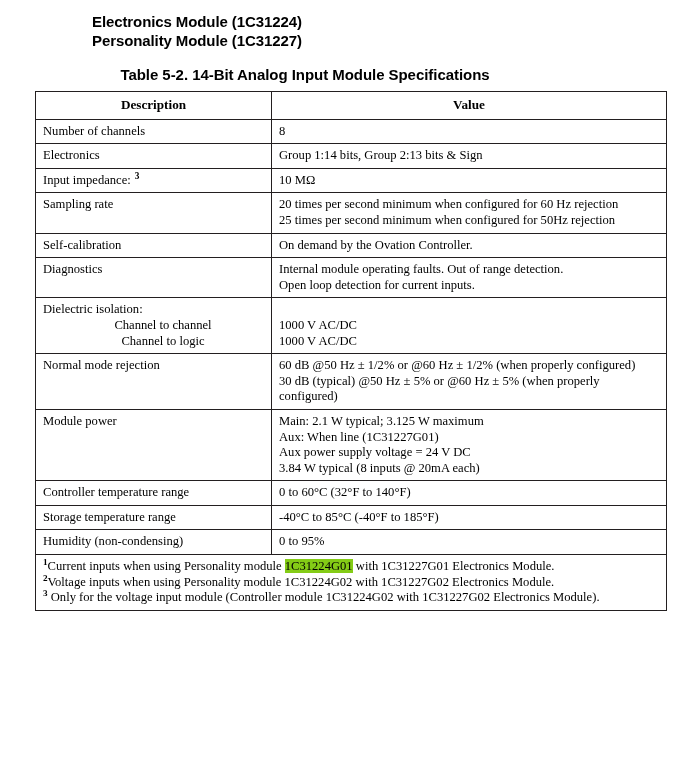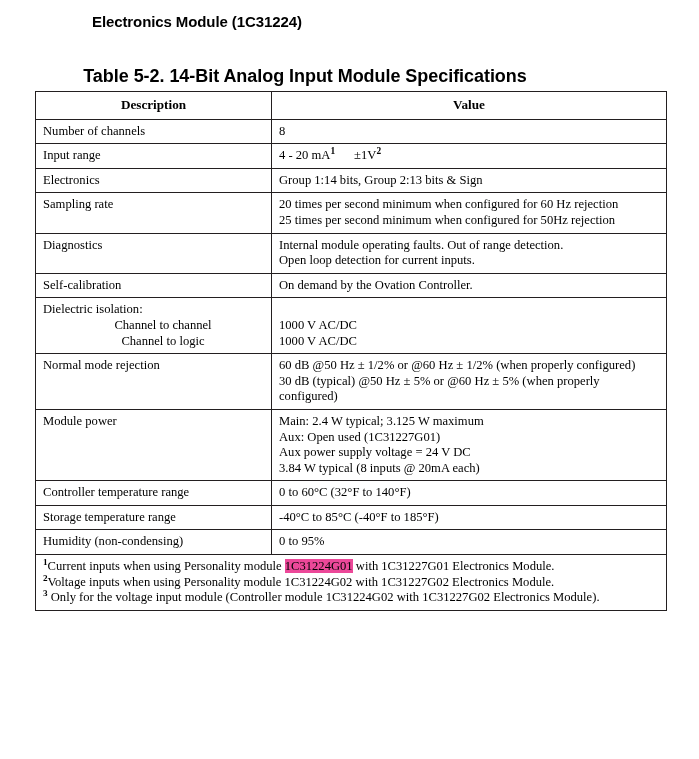--- a/index.html
+++ b/index.html
@@ -30,21 +30,21 @@
   .doc-headings div { white-space: nowrap; }
 
   .table-caption {
     position: absolute;
     left: 0;
     top: 66px;
     width: 610px;
     text-align: center;
     font-family: "Liberation Sans", "DejaVu Sans", sans-serif;
     font-weight: bold;
-    font-size: 18px;
+    font-size: 15px;
     letter-spacing: -0.05px;
   }
 
   
   .spec-table-wrap {
     position: absolute;
     left: 35px;
     top: 91px;
     width: 631px;
   }
@@ -91,28 +91,29 @@
     border-top: 1.4px solid #231f20;
     padding: 3px 7px 5px 8px;
     font-size: 12.1px;
     line-height: 16.6px;
   }
   td.footnotes .fnrow { white-space: nowrap; }
   td.footnotes sup.fn { font-size: 9.2px; }
   .fn-space { display: inline-block; width: 4px; }
 
   .selected {
-    background: #ec4899;
+    background: #84cc16;
   }
 </style>
 </head>
 <body>
 
 <div class="doc-headings">
   <div>Electronics Module (1C31224)</div>
+  <div>Personality Module (1C31227)</div>
 </div>
 
 <div class="table-caption">Table 5-2.  14-Bit Analog Input Module Specifications</div>
 
 <div class="spec-table-wrap">
   <table class="spec-table">
     <colgroup>
       <col class="c-desc">
       <col class="c-val">
     </colgroup>
@@ -124,57 +125,57 @@
     </thead>
     <tbody>
 
       <tr>
         <td class="desc">Number of channels</td>
         <td class="val">
           <span class="line">8</span>
         </td>
       </tr>
 
-      <tr>
-        <td class="desc">Input range</td>
-        <td class="val">
-          <span class="line"><span>4 - 20 mA</span><sup class="fn">1</sup><span class="gap"></span><span>±1V</span><sup class="fn">2</sup></span>
-        </td>
-      </tr>
 
       <tr>
         <td class="desc">Electronics</td>
         <td class="val">
           <span class="line">Group 1:14 bits, Group 2:13 bits &amp; Sign</span>
         </td>
       </tr>
 
 
 
+      <tr>
+        <td class="desc"><span>Input impedance:</span><span class="fn-space"></span><sup class="fn">3</sup></td>
+        <td class="val">
+          <span class="line">10 MΩ</span>
+        </td>
+      </tr>
 
       <tr>
         <td class="desc">Sampling rate</td>
         <td class="val">
           <span class="line">20 times per second minimum when configured for 60 Hz rejection</span>
           <span class="line">25 times per second minimum when configured for 50Hz rejection</span>
         </td>
       </tr>
 
       <tr>
+        <td class="desc">Self-calibration</td>
+        <td class="val">
+          <span class="line">On demand by the Ovation Controller.</span>
+        </td>
+      </tr>
+
+      <tr>
         <td class="desc">Diagnostics</td>
         <td class="val">
           <span class="line">Internal module operating faults. Out of range detection.</span>
           <span class="line">Open loop detection for current inputs.</span>
-        </td>
-      </tr>
-
-      <tr>
-        <td class="desc">Self-calibration</td>
-        <td class="val">
-          <span class="line">On demand by the Ovation Controller.</span>
         </td>
       </tr>
 
       <tr>
         <td class="desc">
           <span class="line">Dielectric isolation:</span>
           <span class="line indent">Channel to channel</span>
           <span class="line indent">Channel to logic</span>
         </td>
         <td class="val">
@@ -189,22 +190,22 @@
         <td class="val">
           <span class="line">60 dB @50 Hz ± 1/2% or @60 Hz ± 1/2% (when properly configured)</span>
           <span class="line wrapline">30 dB (typical) @50 Hz ± 5% or @60 Hz ± 5% (when properly configured)</span>
         </td>
       </tr>
 
 
       <tr>
         <td class="desc">Module power</td>
         <td class="val">
-          <span class="line">Main: 2.4 W typical; 3.125 W maximum</span>
-          <span class="line">Aux: Open used (1C31227G01)</span>
+          <span class="line">Main: 2.1 W typical; 3.125 W maximum</span>
+          <span class="line">Aux: When line (1C31227G01)</span>
           <span class="line">Aux power supply voltage = 24 V DC</span>
           <span class="line">3.84 W typical (8 inputs @ 20mA each)</span>
         </td>
       </tr>
 
       <tr>
         <td class="desc">Controller temperature range</td>
         <td class="val">
           <span class="line">0 to 60°C (32°F to 140°F)</span>
         </td>

